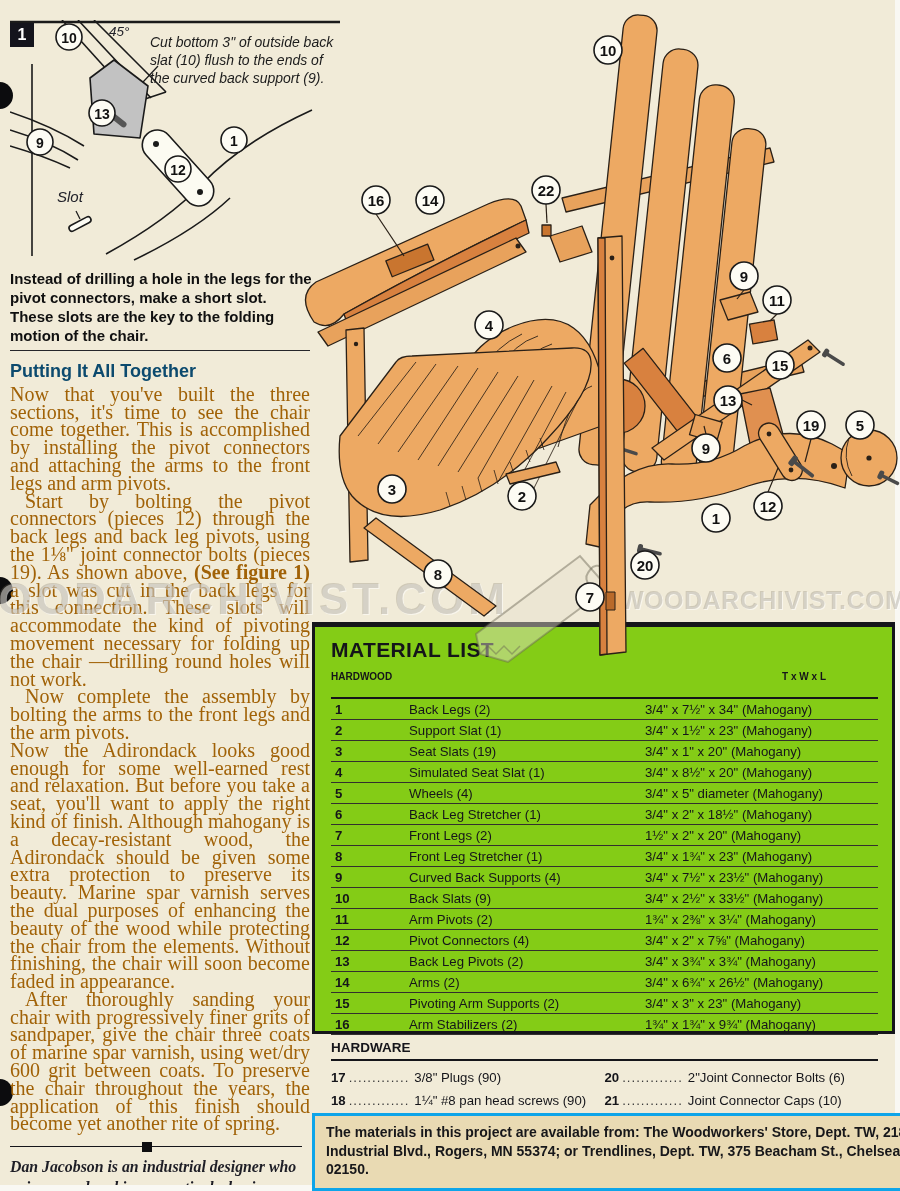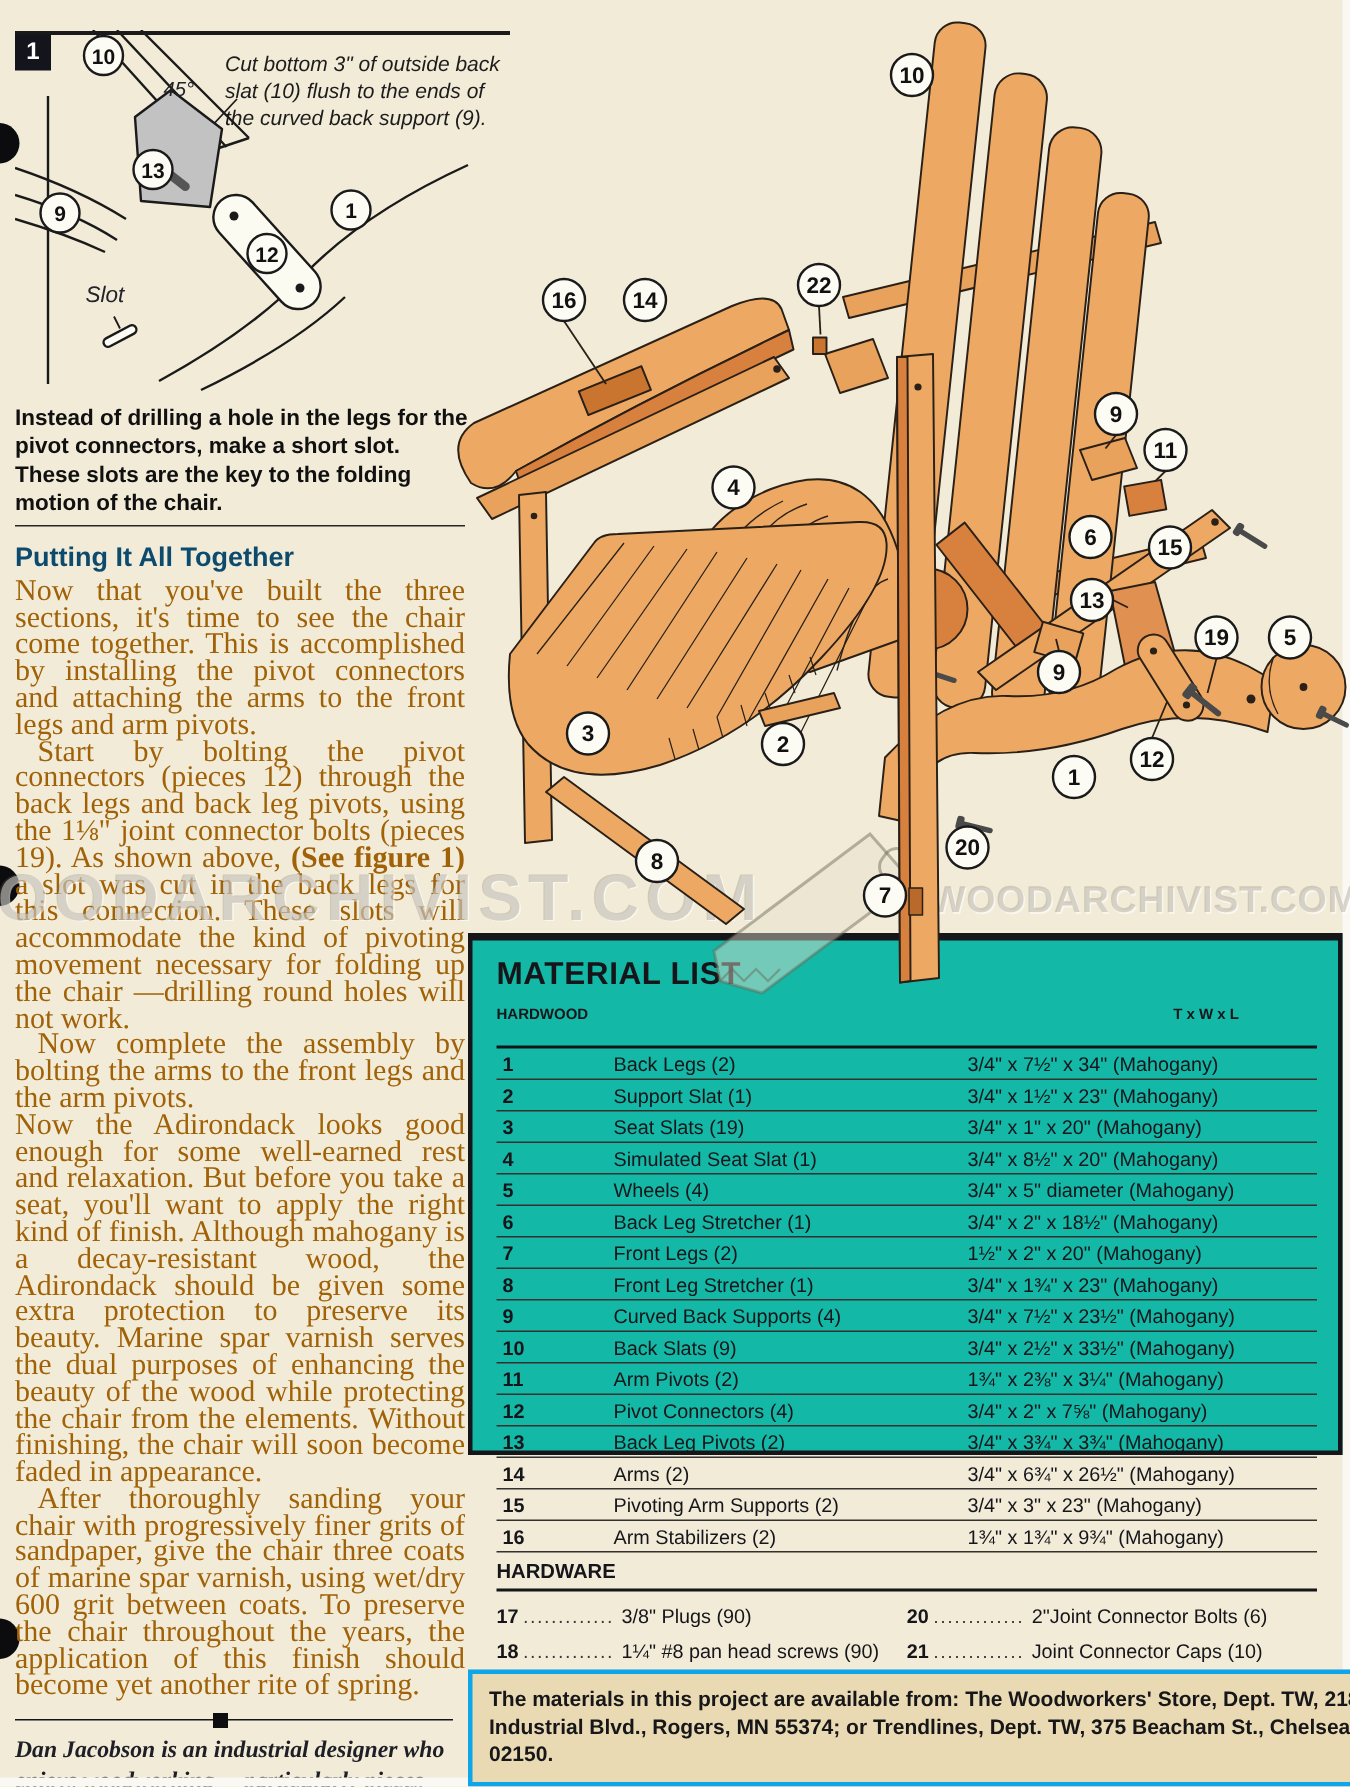--- a/index.html
+++ b/index.html
@@ -16,21 +16,21 @@
   .left-col { position:absolute; left:10px; top:20px; width:300px; }
   .figure1 { position:relative; width:330px; height:244px; }
   .fig-num {
     position:absolute; left:0; top:3px; width:24px; height:24px; background:#14141c;
     color:#fff; font:bold 16px/24px "Liberation Sans", sans-serif; text-align:center;
   }
   .fig-annotation {
     position:absolute; left:140px; top:13px; width:192px;
     font:italic 14px/18px "Liberation Sans", sans-serif; color:#1c1c1c;
   }
-  .fig-angle { position:absolute; left:99px; top:4px; font:italic 13.5px "Liberation Sans", sans-serif;margin-top:28px; }
+  .fig-angle { position:absolute; left:99px; top:4px; font:italic 13.5px "Liberation Sans", sans-serif; }
   .fig-slot  { position:absolute; left:47px; top:168px; font:italic 15px "Liberation Sans", sans-serif; }
   .fig-caption {
     margin:5px 0 4px; width:302px;
     font:bold 15px/19px "Liberation Sans", sans-serif; color:#101010;
   }
   .col-rule { border:none; border-top:1.6px solid #26262a; margin:5px 0 7px; width:300px; }
   .section-heading {
     font:bold 18px/1.1 "Liberation Sans", sans-serif; color:#0c4a6e;
     margin:11px 0 4px;
   }
@@ -52,22 +52,22 @@
     color:rgba(112,106,88,0.26);
     text-shadow:1px 1px 0 rgba(255,255,255,0.55);
     letter-spacing:4px;
   }
   .wm-left  { left:-48px; top:574px; font-size:44px; }
   .wm-right { left:620px; top:586px; font-size:25px; letter-spacing:0.5px; }
   .wm-saw { position:absolute; left:468px; top:542px; z-index:2; }
 
   
   .material-list {
-    position:absolute; left:312px; top:622px; width:583px; height:348px; z-index:1;
-    background:#14b8a6; border:3px solid #15151a; border-top-width:5px;
+    position:absolute; left:312px; top:622px; width:583px; height:412px; z-index:1;
+    background:#84cc16; border:3px solid #15151a; border-top-width:5px;
     box-sizing:border-box; padding:8px 14px 0 16px;
     font-family:"Liberation Sans", sans-serif; color:#15151a;
   }
   .ml-title { font-size:21px; font-weight:bold; letter-spacing:0.4px; margin:3px 0 9px; }
   .ml-header-row { display:flex; font-weight:bold; font-size:10px; border-bottom:2.6px solid #15151a; padding-bottom:15px; }
   .ml-header-row .txwxl { margin-left:auto; margin-right:52px; }
   .ml-row {
     display:grid; grid-template-columns:78px 236px 1fr; align-items:baseline;
     border-bottom:1.3px solid #33302e; padding:3px 0 2px; font-size:13.2px;
   }

